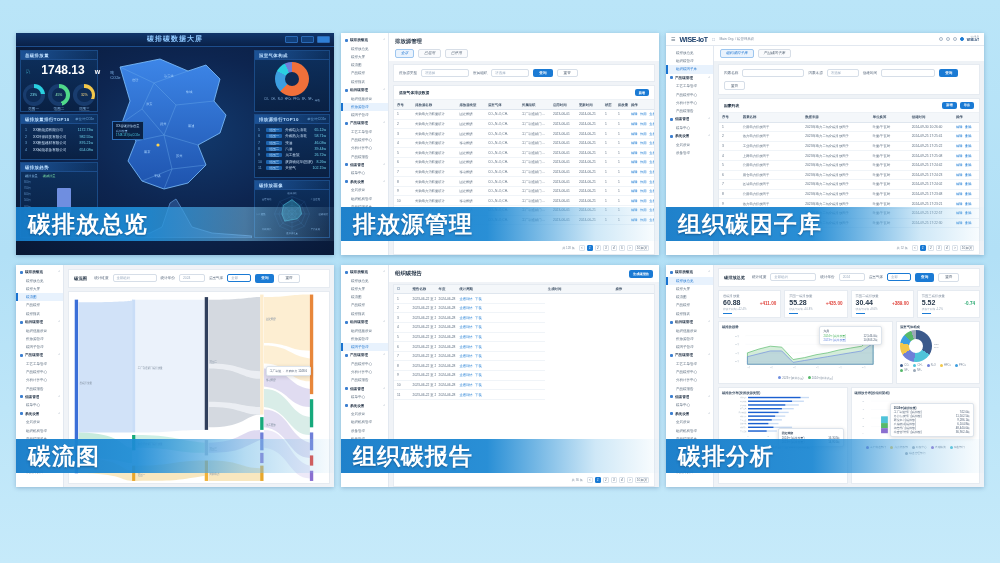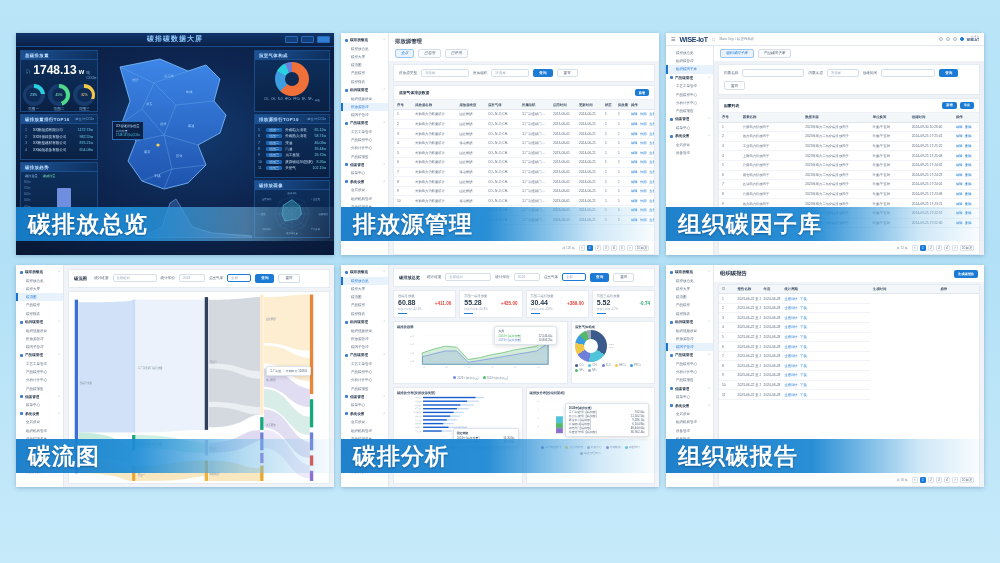--- a/index.html
+++ b/index.html
@@ -180,21 +180,21 @@
               <div style="color:#bfe0ff;font-size:3.2px;">XX省碳排放总量</div>
               <div style="color:#7fb4e8;font-size:2.9px;margin-top:1px;">碳排放量</div>
               <div style="color:#4fd0e8;font-size:2.9px;">1748.13万吨CO2e</div>
             </div>
           </div>
 
           <div class="pan" style="left:4px;top:17px;width:78px;height:62px;">
             <div class="pan-h">
               <b>总碳排放量</b>
             </div>
-            <div style="display:flex;align-items:baseline;gap:2px;padding:3px 4px 0;">
+            <div style="display:flex;align-items:baseline;gap:10px;padding:3px 4px 0;">
               <span style="color:#4fd0e8;font-size:7px;">♘</span>
               <span class="bigval">1748.13</span>
               <span class="bigval" style="font-size:7px;">w</span>
               <span class="unit">吨CO2e</span>
             </div>
             <div style="display:flex;justify-content:space-around;margin-top:4px;">
               <div>
                 <div class="donut" style="background:conic-gradient(#2ad0e0 0 23%, rgba(30,70,125,.7) 23% 100%);position:relative;">
                   <div style="position:absolute;inset:3.6px;border-radius:50%;background:#0c2palette;"></div>
                   <div style="position:absolute;inset:3.6px;border-radius:50%;background:#0d2b55;display:flex;align-items:center;justify-content:center;color:#7fe6f3;font-size:3.4px;">23%</div>
@@ -971,20 +971,173 @@
 
     <div class="card">
       <div class="shot">
         <div class="app">
           <div class="app-side">
             <div class="s-grp">
                 <i class="dot"></i>
                 <b>碳排放概览</b>
                 <span class="car">^</span>
               </div>
+            <div class="s-item">碳排放总览</div>
+            <div class="s-item">碳排大屏</div>
+            <div class="s-item">碳流图</div>
+            <div class="s-item">产品碳排</div>
+            <div class="s-item">碳排报表</div>
+            <div class="s-grp">
+                <i class="dot"></i>
+                <b>组织碳管理</b>
+                <span class="car">^</span>
+              </div>
+            <div class="s-item">组织信息设置</div>
+            <div class="s-item">排放源管理</div>
+            <div class="s-item act">碳因子管理</div>
+            <div class="s-grp">
+                <i class="dot"></i>
+                <b>产品碳管理</b>
+                <span class="car">^</span>
+              </div>
+            <div class="s-item">产品碳排中心</div>
+            <div class="s-item">分析计算中心</div>
+            <div class="s-item">产品碳报告</div>
+            <div class="s-grp">
+                <i class="dot"></i>
+                <b>低碳管理</b>
+                <span class="car">^</span>
+              </div>
+            <div class="s-item">碳单中心</div>
+            <div class="s-grp">
+                <i class="dot"></i>
+                <b>系统设置</b>
+                <span class="car">^</span>
+              </div>
+            <div class="s-item">全局设置</div>
+            <div class="s-item">组织机构管理</div>
+            <div class="s-item">设备管理</div>
+            <div class="s-item">账号管理</div>
+          </div>
+          <div class="app-main">
+            <div class="pg-title" style="display:flex;align-items:center;">
+              <span>组织碳报告</span>
+              <span class="btn" style="margin-left:auto;height:7.5px;font-size:3.2px;padding:0 4px;">生成碳报告</span>
+            </div>
+            <div class="panel" style="flex:1;display:flex;flex-direction:column;overflow:hidden;margin-top:2px;">
+              <div style="flex:1;overflow:hidden;">
+                <table class="tbl">
+                  <thead>
+                      <tr style="border-bottom:1.2px solid #1a7ad4;">
+                    <th style="width:6%"><span style="display:inline-block;width:3px;height:3px;border:1px solid #b7c3d0;"></span></th>
+                    <th style="width:10%">报告名称</th>
+                    <th style="width:8%">年度</th>
+                    <th style="width:34%">统计周期</th>
+                    <th style="width:26%">生成时间</th>
+                    <th style="width:16%">操作</th>
+                  </tr>
+                    </thead>
+                  <tbody id="rep-body">
+                      <tr>
+                        <td>1</td>
+                        <td>2023-06-22 至 2024-06-22</td>
+                        <td>2024-06-28 12:12:12</td>
+                        <td class="lnk"><span>查看详情</span><span>下载</span></td>
+                      </tr>
+                      <tr>
+                        <td>2</td>
+                        <td>2023-06-22 至 2024-06-22</td>
+                        <td>2024-06-28 12:12:12</td>
+                        <td class="lnk"><span>查看详情</span><span>下载</span></td>
+                      </tr>
+                      <tr>
+                        <td>3</td>
+                        <td>2023-06-22 至 2024-06-22</td>
+                        <td>2024-06-28 12:12:12</td>
+                        <td class="lnk"><span>查看详情</span><span>下载</span></td>
+                      </tr>
+                      <tr>
+                        <td>4</td>
+                        <td>2023-06-22 至 2024-06-22</td>
+                        <td>2024-06-28 12:12:12</td>
+                        <td class="lnk"><span>查看详情</span><span>下载</span></td>
+                      </tr>
+                      <tr>
+                        <td>5</td>
+                        <td>2023-06-22 至 2024-06-22</td>
+                        <td>2024-06-28 12:12:12</td>
+                        <td class="lnk"><span>查看详情</span><span>下载</span></td>
+                      </tr>
+                      <tr>
+                        <td>6</td>
+                        <td>2023-06-22 至 2024-06-22</td>
+                        <td>2024-06-28 12:12:12</td>
+                        <td class="lnk"><span>查看详情</span><span>下载</span></td>
+                      </tr>
+                      <tr>
+                        <td>7</td>
+                        <td>2023-06-22 至 2024-06-22</td>
+                        <td>2024-06-28 12:12:12</td>
+                        <td class="lnk"><span>查看详情</span><span>下载</span></td>
+                      </tr>
+                      <tr>
+                        <td>8</td>
+                        <td>2023-06-22 至 2024-06-22</td>
+                        <td>2024-06-28 12:12:12</td>
+                        <td class="lnk"><span>查看详情</span><span>下载</span></td>
+                      </tr>
+                      <tr>
+                        <td>9</td>
+                        <td>2023-06-22 至 2024-06-22</td>
+                        <td>2024-06-28 12:12:12</td>
+                        <td class="lnk"><span>查看详情</span><span>下载</span></td>
+                      </tr>
+                      <tr>
+                        <td>10</td>
+                        <td>2023-06-22 至 2024-06-22</td>
+                        <td>2024-06-28 12:12:12</td>
+                        <td class="lnk"><span>查看详情</span><span>下载</span></td>
+                      </tr>
+                      <tr>
+                        <td>11</td>
+                        <td>2023-06-22 至 2024-06-22</td>
+                        <td>2024-06-28 12:12:12</td>
+                        <td class="lnk"><span>查看详情</span><span>下载</span></td>
+                      </tr>
+                    </tbody>
+                </table>
+              </div>
+              <div class="pager">
+                <span style="font-size:3px;color:#8795a6;margin-right:2px;">共 36 条</span>
+                <i>&lt;</i>
+                <i class="on">1</i>
+                <i>2</i>
+                <i>3</i>
+                <i>4</i>
+                <i>&gt;</i>
+                <i style="min-width:14px;">10条/页</i>
+              </div>
+            </div>
+          </div>
+        </div>
+      </div>
+      <div class="caption cap-narrow">
+        <span>组织碳报告</span>
+      </div>
+    </div>
+
+    <div class="card">
+      <div class="shot">
+        <div class="app">
+          <div class="app-side">
+            <div class="s-grp">
+                <i class="dot"></i>
+                <b>碳排放概览</b>
+                <span class="car">^</span>
+              </div>
             <div class="s-item act">碳排放总览</div>
             <div class="s-item">碳排大屏</div>
             <div class="s-item">碳流图</div>
             <div class="s-item">产品碳排</div>
             <div class="s-item">碳排报表</div>
             <div class="s-grp">
                 <i class="dot"></i>
                 <b>组织碳管理</b>
                 <span class="car">^</span>
               </div>
@@ -1318,167 +1471,14 @@
               </div>
             </div>
           </div>
         </div>
       </div>
       <div class="caption cap-narrow">
         <span>碳排分析</span>
       </div>
     </div>
 
-    <div class="card">
-      <div class="shot">
-        <div class="app">
-          <div class="app-side">
-            <div class="s-grp">
-                <i class="dot"></i>
-                <b>碳排放概览</b>
-                <span class="car">^</span>
-              </div>
-            <div class="s-item">碳排放总览</div>
-            <div class="s-item">碳排大屏</div>
-            <div class="s-item">碳流图</div>
-            <div class="s-item">产品碳排</div>
-            <div class="s-item">碳排报表</div>
-            <div class="s-grp">
-                <i class="dot"></i>
-                <b>组织碳管理</b>
-                <span class="car">^</span>
-              </div>
-            <div class="s-item">组织信息设置</div>
-            <div class="s-item">排放源管理</div>
-            <div class="s-item act">碳因子管理</div>
-            <div class="s-grp">
-                <i class="dot"></i>
-                <b>产品碳管理</b>
-                <span class="car">^</span>
-              </div>
-            <div class="s-item">产品碳排中心</div>
-            <div class="s-item">分析计算中心</div>
-            <div class="s-item">产品碳报告</div>
-            <div class="s-grp">
-                <i class="dot"></i>
-                <b>低碳管理</b>
-                <span class="car">^</span>
-              </div>
-            <div class="s-item">碳单中心</div>
-            <div class="s-grp">
-                <i class="dot"></i>
-                <b>系统设置</b>
-                <span class="car">^</span>
-              </div>
-            <div class="s-item">全局设置</div>
-            <div class="s-item">组织机构管理</div>
-            <div class="s-item">设备管理</div>
-            <div class="s-item">账号管理</div>
-          </div>
-          <div class="app-main">
-            <div class="pg-title" style="display:flex;align-items:center;">
-              <span>组织碳报告</span>
-              <span class="btn" style="margin-left:auto;height:7.5px;font-size:3.2px;padding:0 4px;">生成碳报告</span>
-            </div>
-            <div class="panel" style="flex:1;display:flex;flex-direction:column;overflow:hidden;margin-top:2px;">
-              <div style="flex:1;overflow:hidden;">
-                <table class="tbl">
-                  <thead>
-                      <tr style="border-bottom:1.2px solid #1a7ad4;">
-                    <th style="width:6%"><span style="display:inline-block;width:3px;height:3px;border:1px solid #b7c3d0;"></span></th>
-                    <th style="width:10%">报告名称</th>
-                    <th style="width:8%">年度</th>
-                    <th style="width:34%">统计周期</th>
-                    <th style="width:26%">生成时间</th>
-                    <th style="width:16%">操作</th>
-                  </tr>
-                    </thead>
-                  <tbody id="rep-body">
-                      <tr>
-                        <td>1</td>
-                        <td>2023-06-22 至 2024-06-22</td>
-                        <td>2024-06-28 12:12:12</td>
-                        <td class="lnk"><span>查看详情</span><span>下载</span></td>
-                      </tr>
-                      <tr>
-                        <td>2</td>
-                        <td>2023-06-22 至 2024-06-22</td>
-                        <td>2024-06-28 12:12:12</td>
-                        <td class="lnk"><span>查看详情</span><span>下载</span></td>
-                      </tr>
-                      <tr>
-                        <td>3</td>
-                        <td>2023-06-22 至 2024-06-22</td>
-                        <td>2024-06-28 12:12:12</td>
-                        <td class="lnk"><span>查看详情</span><span>下载</span></td>
-                      </tr>
-                      <tr>
-                        <td>4</td>
-                        <td>2023-06-22 至 2024-06-22</td>
-                        <td>2024-06-28 12:12:12</td>
-                        <td class="lnk"><span>查看详情</span><span>下载</span></td>
-                      </tr>
-                      <tr>
-                        <td>5</td>
-                        <td>2023-06-22 至 2024-06-22</td>
-                        <td>2024-06-28 12:12:12</td>
-                        <td class="lnk"><span>查看详情</span><span>下载</span></td>
-                      </tr>
-                      <tr>
-                        <td>6</td>
-                        <td>2023-06-22 至 2024-06-22</td>
-                        <td>2024-06-28 12:12:12</td>
-                        <td class="lnk"><span>查看详情</span><span>下载</span></td>
-                      </tr>
-                      <tr>
-                        <td>7</td>
-                        <td>2023-06-22 至 2024-06-22</td>
-                        <td>2024-06-28 12:12:12</td>
-                        <td class="lnk"><span>查看详情</span><span>下载</span></td>
-                      </tr>
-                      <tr>
-                        <td>8</td>
-                        <td>2023-06-22 至 2024-06-22</td>
-                        <td>2024-06-28 12:12:12</td>
-                        <td class="lnk"><span>查看详情</span><span>下载</span></td>
-                      </tr>
-                      <tr>
-                        <td>9</td>
-                        <td>2023-06-22 至 2024-06-22</td>
-                        <td>2024-06-28 12:12:12</td>
-                        <td class="lnk"><span>查看详情</span><span>下载</span></td>
-                      </tr>
-                      <tr>
-                        <td>10</td>
-                        <td>2023-06-22 至 2024-06-22</td>
-                        <td>2024-06-28 12:12:12</td>
-                        <td class="lnk"><span>查看详情</span><span>下载</span></td>
-                      </tr>
-                      <tr>
-                        <td>11</td>
-                        <td>2023-06-22 至 2024-06-22</td>
-                        <td>2024-06-28 12:12:12</td>
-                        <td class="lnk"><span>查看详情</span><span>下载</span></td>
-                      </tr>
-                    </tbody>
-                </table>
-              </div>
-              <div class="pager">
-                <span style="font-size:3px;color:#8795a6;margin-right:2px;">共 36 条</span>
-                <i>&lt;</i>
-                <i class="on">1</i>
-                <i>2</i>
-                <i>3</i>
-                <i>4</i>
-                <i>&gt;</i>
-                <i style="min-width:14px;">10条/页</i>
-              </div>
-            </div>
-          </div>
-        </div>
-      </div>
-      <div class="caption cap-narrow">
-        <span>组织碳报告</span>
-      </div>
-    </div>
-
   </div>
 </div>
 
 </body></html>

